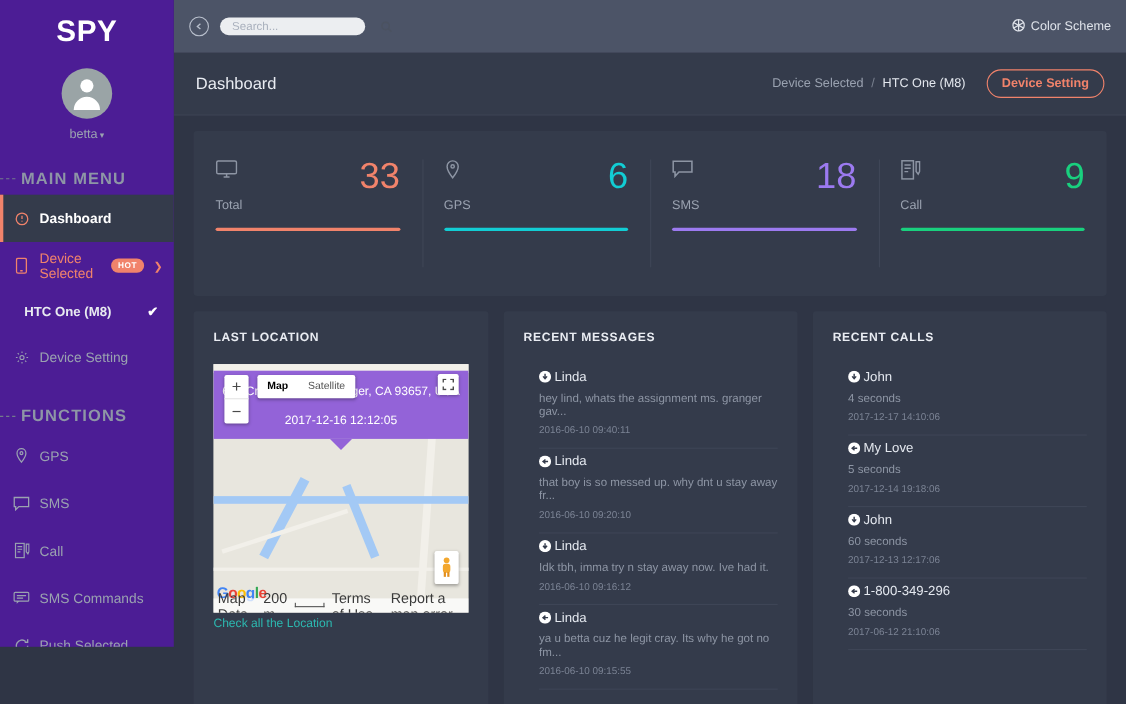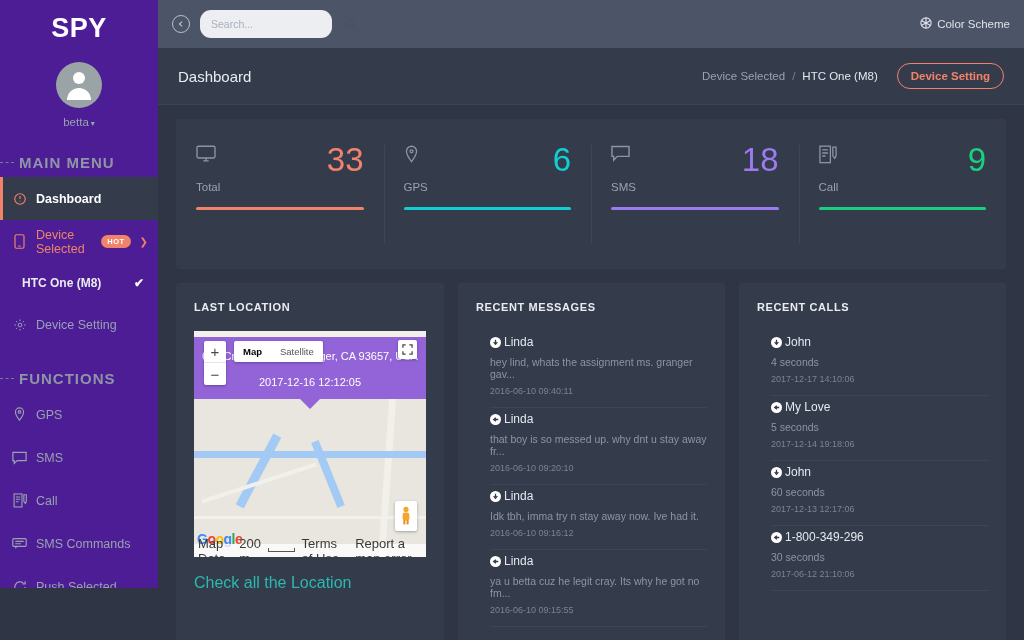--- a/index.html
+++ b/index.html
@@ -88,21 +88,21 @@
     height: 48px; min-height: 48px; background: #4c5467;
     display: flex; align-items: center; padding: 0 14px; gap: 10px;
   }
   .collapse-btn {
     width: 18px; height: 18px; border-radius: 50%;
     border: 1.4px solid #b8bfcc; color: #b8bfcc;
     display: flex; align-items: center; justify-content: center;
     font-size: 9px; cursor: pointer; flex: 0 0 18px;
   }
   .search-wrap {
-    width: 132px; height: 28px; background: #eceef1; border-radius: 11px;
+    width: 132px; height: 16px; background: #eceef1; border-radius: 11px;
     display: flex; align-items: center; padding: 0 8px 0 11px;
   }
   .search-wrap input {
     border: 0; outline: 0; background: transparent; flex: 1;
     font-size: 10.5px; color: #5a6374; font-family: "Liberation Sans", sans-serif;
   }
   .search-wrap input::placeholder { color: #a9b0bd; }
   .search-ico { color: #4b5260; display: flex; }
   .color-scheme {
     margin-left: auto; display: flex; align-items: center; gap: 5px;
@@ -225,21 +225,21 @@
   .gmark {
     position: absolute; left: 3px; bottom: 10px; z-index: 9;
     font-size: 14px; font-weight: bold; letter-spacing: -.5px;
   }
   .gmark i { font-style: normal; }
   .scalebar {
     display: inline-block; width: 42px; height: 4px;
     border: 1px solid #555; border-top: 0; margin-bottom: 2px;
   }
   .loc-link {
-    color: #2cb8b0; font-size: 16px; margin-top: 17px;
+    color: #2cb8b0; font-size: 11px; margin-top: 4px;
     display: inline-block; cursor: pointer;
   }
 
   
   .li {
     border-bottom: 1px solid #3e4556; padding: 4px 0 11px; margin-bottom: 0;
   }
   .li-head {
     display: flex; align-items: center; gap: 3px;
     font-size: 12px; color: #e4e8ef; margin-bottom: 7px;

